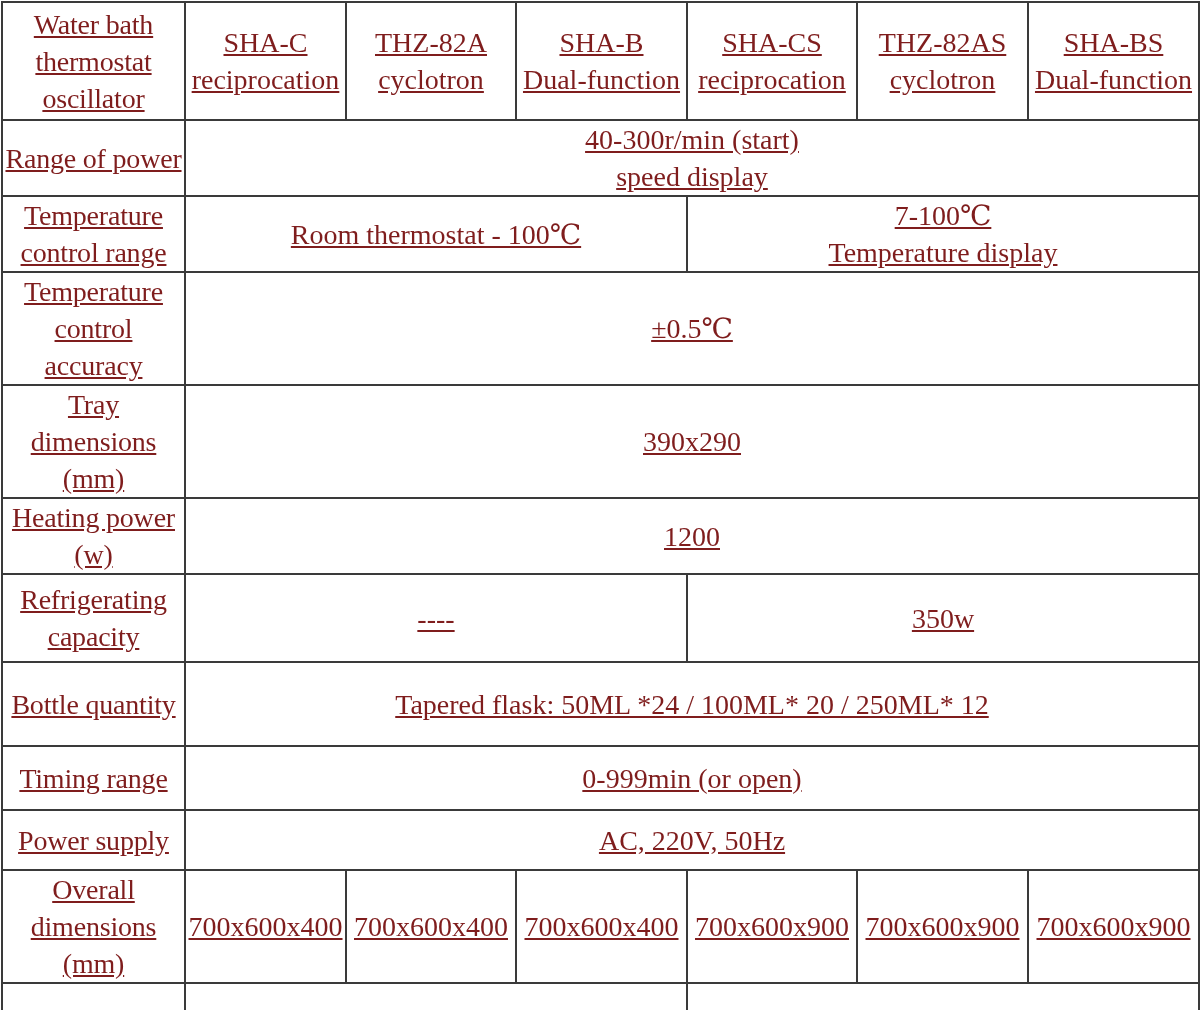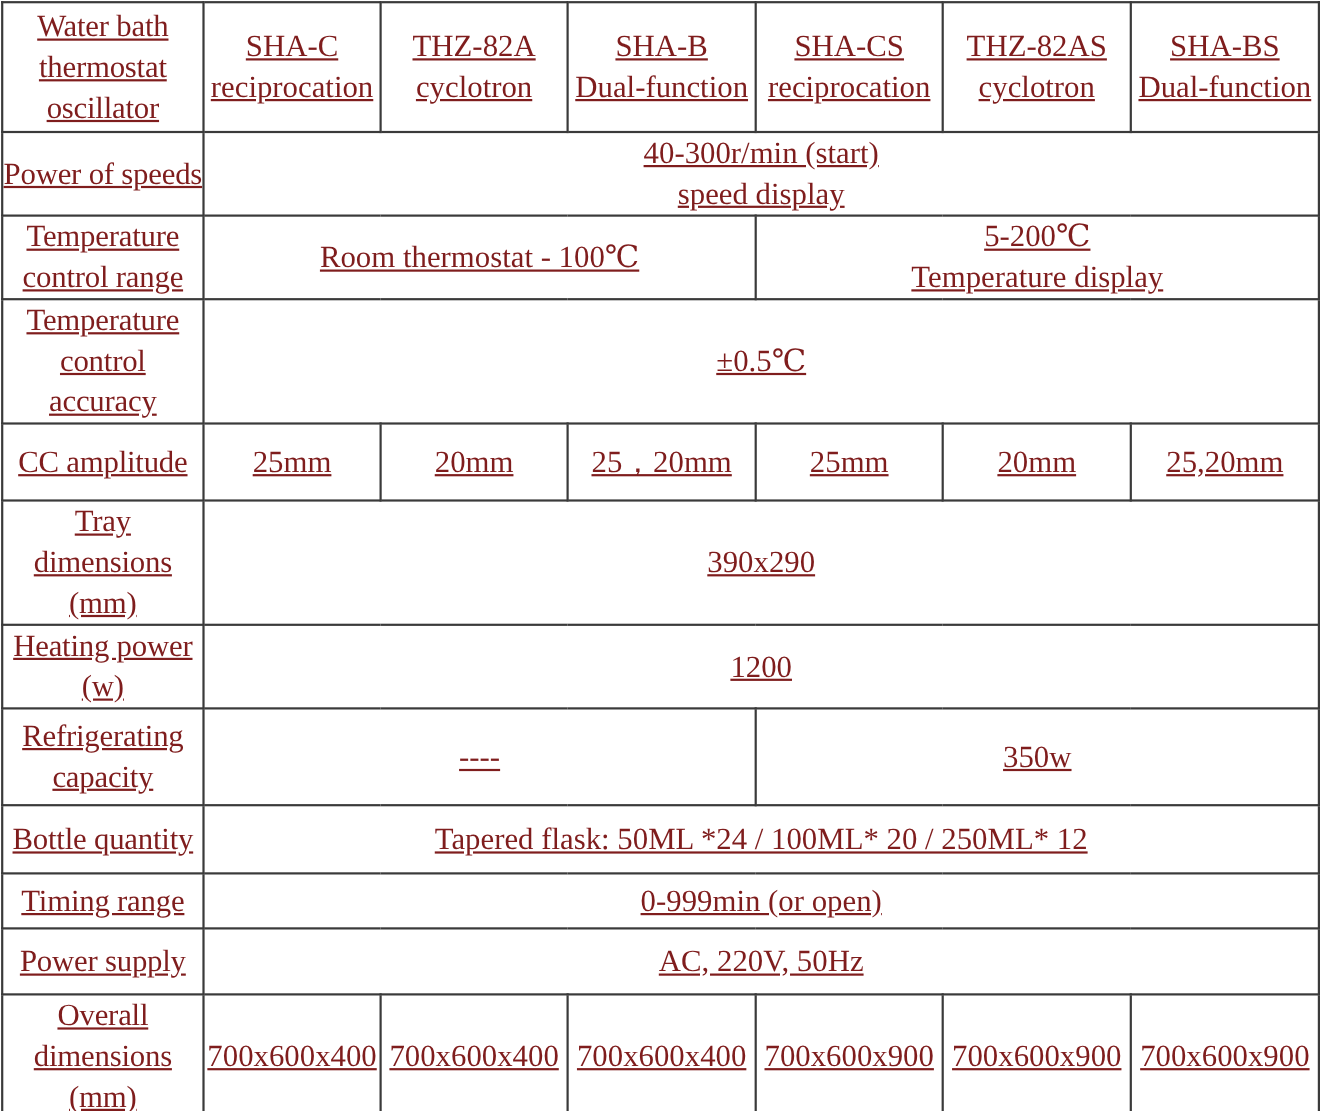--- a/index.html
+++ b/index.html
@@ -49,66 +49,57 @@
     <td>SHA-B
 Dual-function</td>
     <td>SHA-CS
 reciprocation</td>
     <td>THZ-82AS
 cyclotron</td>
     <td>SHA-BS
 Dual-function</td>
   </tr>
   <tr style="height:76px">
-    <td class="label">Power of speeds</td>
+    <td class="label">Range of power</td>
     <td colspan="6">40-300r/min (start)
 speed display</td>
   </tr>
   <tr style="height:76px">
     <td class="label">Temperature
 control range</td>
     <td colspan="3">Room thermostat - 100℃</td>
-    <td colspan="3">5-200℃
+    <td colspan="3">7-100℃
 Temperature display</td>
   </tr>
   <tr style="height:78px">
     <td class="label">Temperature
 control accuracy</td>
     <td colspan="6">±0.5℃</td>
-  </tr>
-  <tr style="height:70px">
-    <td class="label">CC amplitude</td>
-    <td>25mm</td>
-    <td>20mm</td>
-    <td>25，20mm</td>
-    <td>25mm</td>
-    <td>20mm</td>
-    <td>25,20mm</td>
   </tr>
   <tr style="height:99px">
     <td class="label">Tray dimensions
 (mm)</td>
     <td colspan="6">390x290</td>
   </tr>
   <tr style="height:63px">
     <td class="label">Heating power
 (w)</td>
     <td colspan="6">1200</td>
   </tr>
   <tr style="height:88px">
     <td class="label">Refrigerating
 capacity</td>
     <td colspan="3">----</td>
     <td colspan="3">350w</td>
   </tr>
-  <tr style="height:62px">
+  <tr style="height:84px">
     <td class="label">Bottle quantity</td>
     <td colspan="6">Tapered flask: 50ML *24 / 100ML* 20 / 250ML* 12</td>
   </tr>
-  <tr style="height:50px">
+  <tr style="height:64px">
     <td class="label">Timing range</td>
     <td colspan="6">0-999min (or open)</td>
   </tr>
   <tr style="height:60px">
     <td class="label">Power supply</td>
     <td colspan="6">AC, 220V, 50Hz</td>
   </tr>
   <tr style="height:82px">
     <td class="label">Overall
 dimensions (mm)</td>

